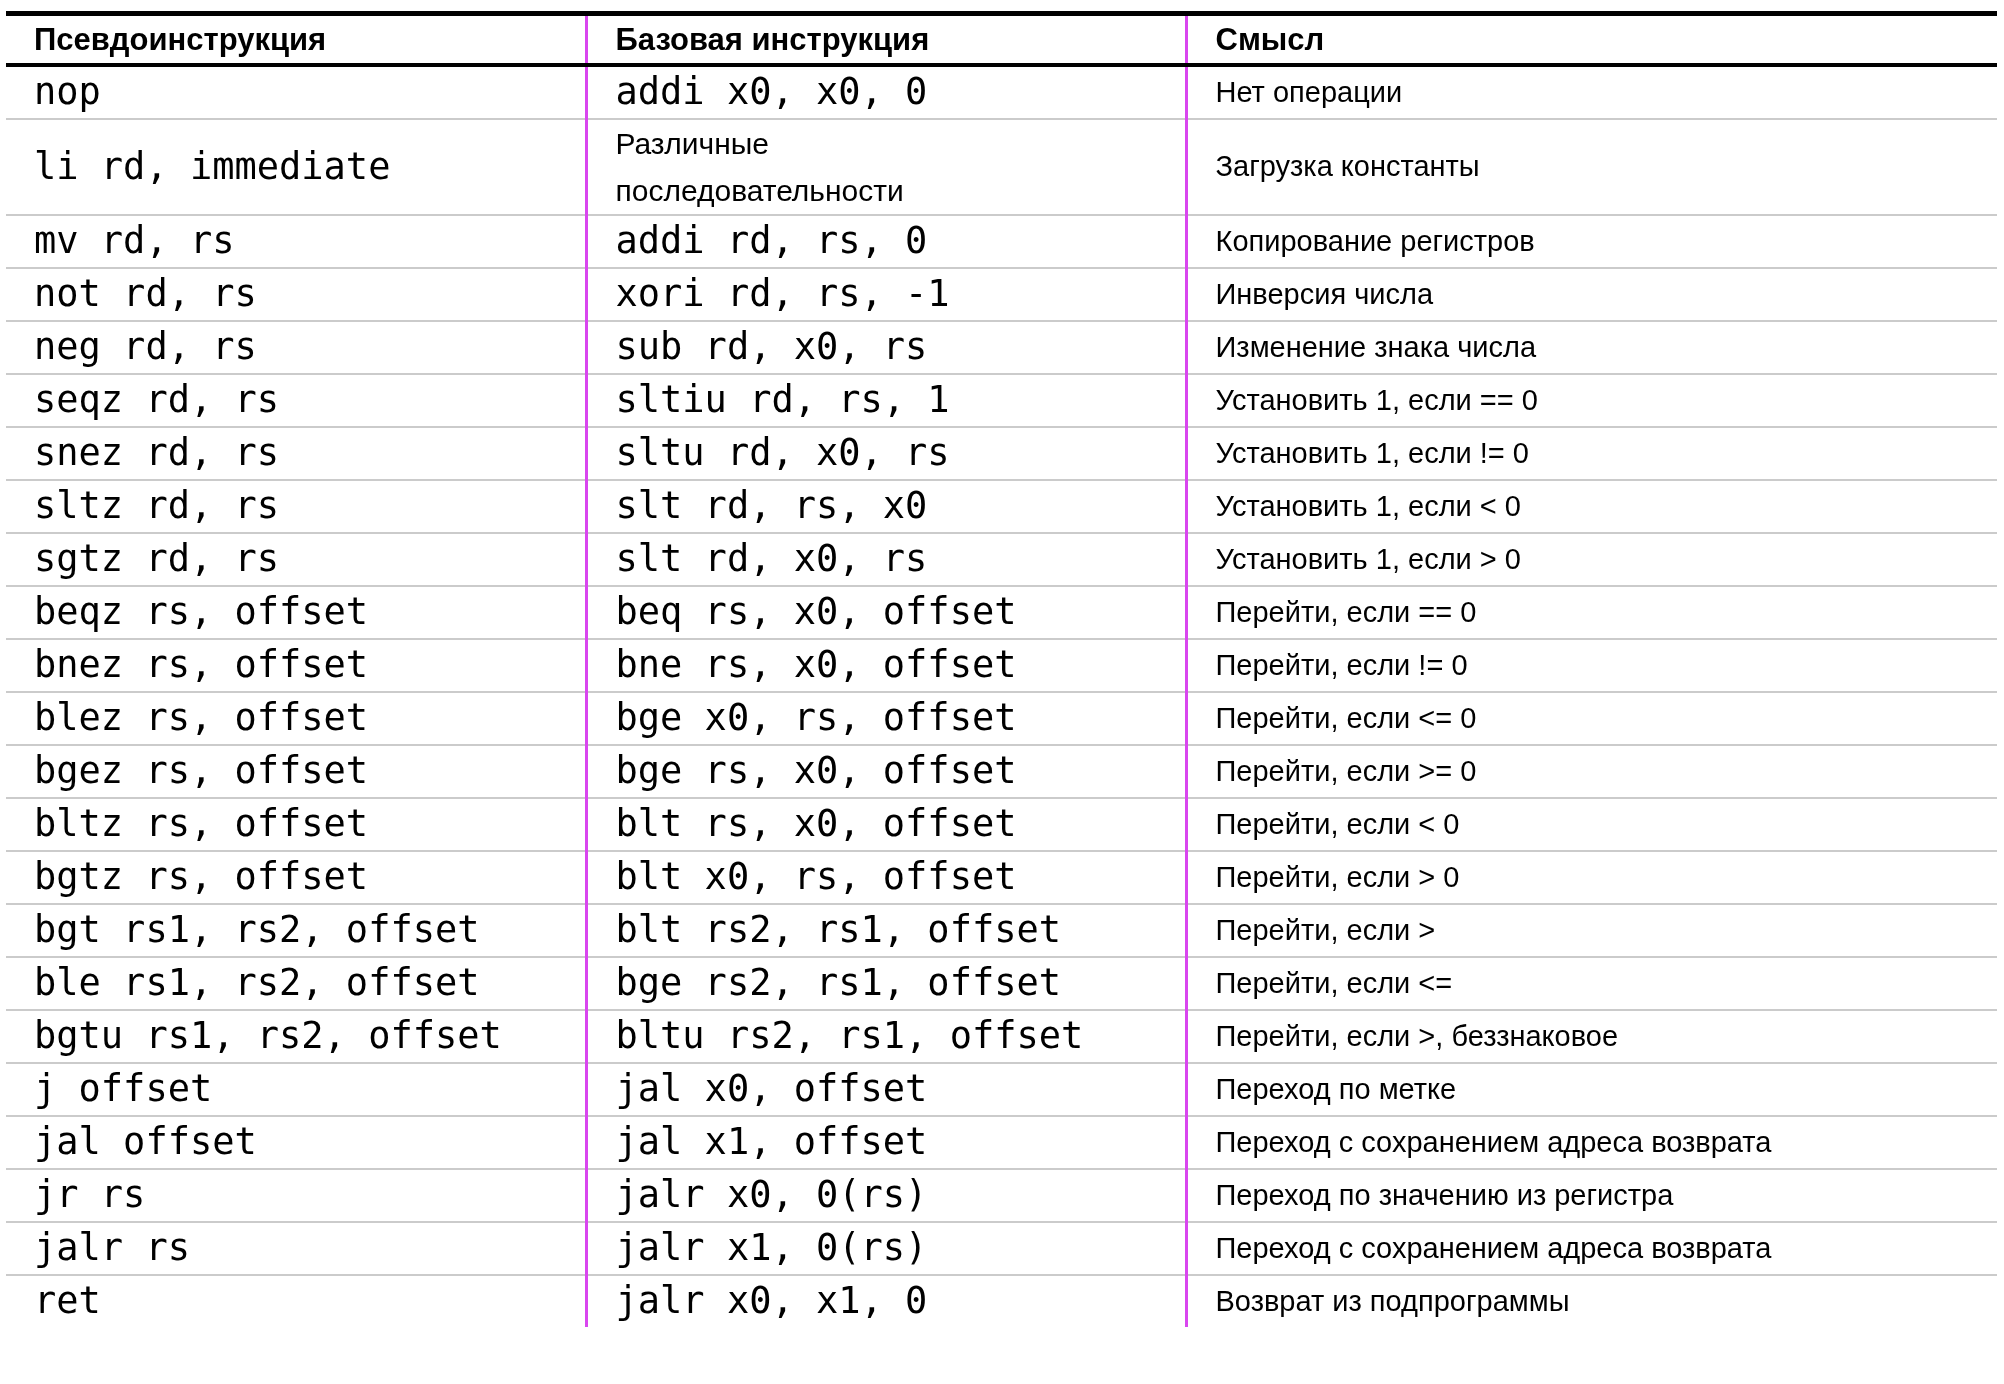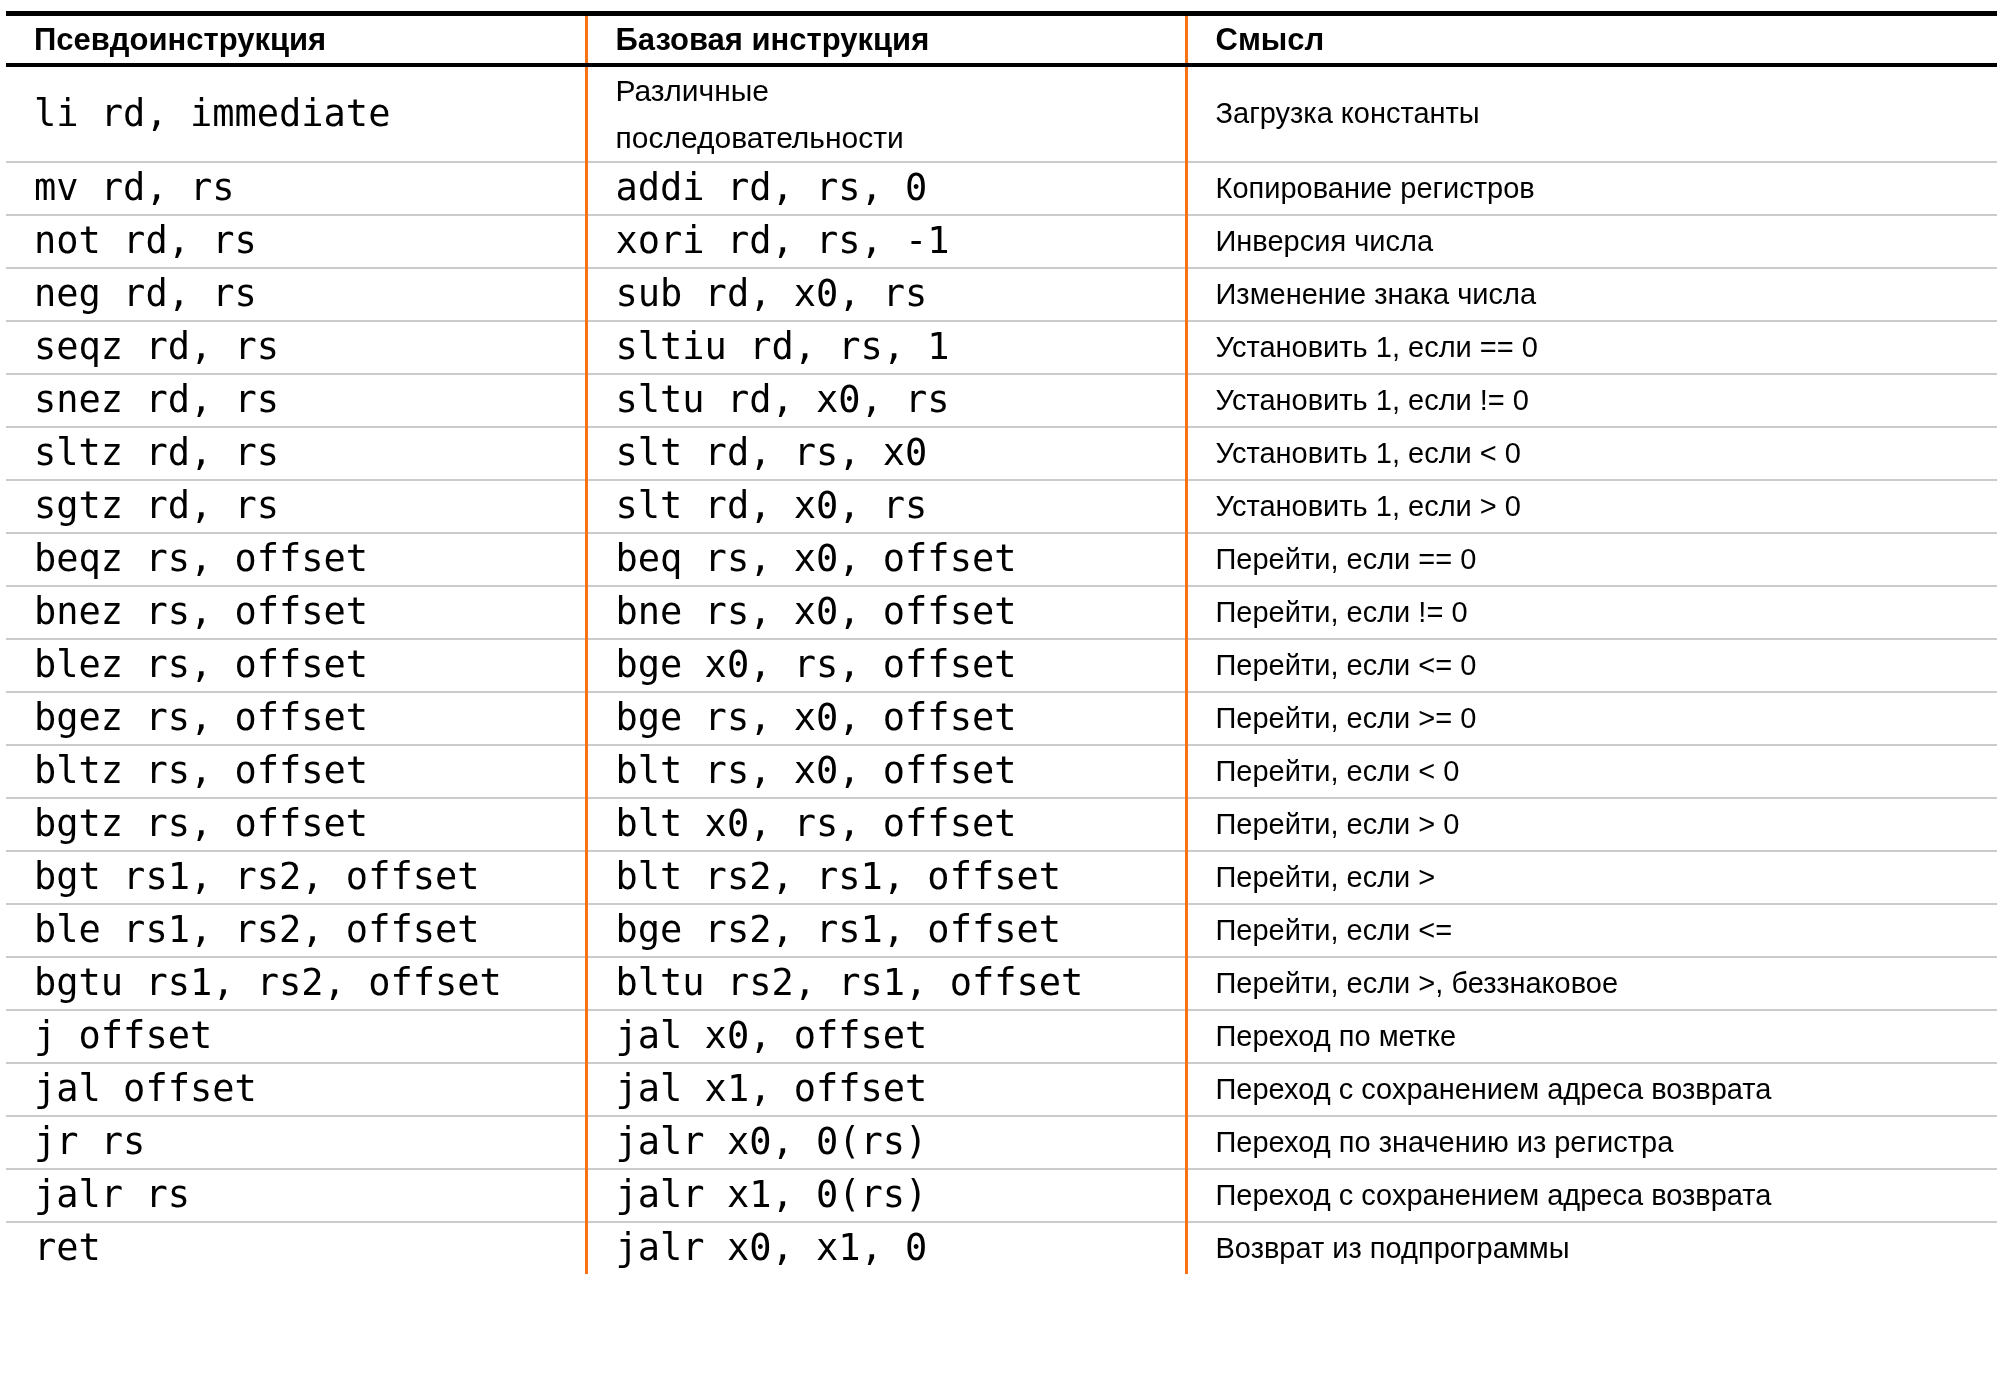--- a/index.html
+++ b/index.html
@@ -27,21 +27,21 @@
     font-family: "Liberation Sans", sans-serif;
     font-weight: 700;
     font-size: 31px;
     text-align: left;
     vertical-align: middle;
     height: 47px;
     padding: 0 4px 0 28px;
     border-bottom: 4px solid #000000;
   }
   th + th, td + td {
-    border-left: 3px solid #f97316;
+    border-left: 3px solid #d946ef;
   }
   tbody td {
     height: 51px;
     vertical-align: middle;
     padding: 0 6px 0 28px;
   }
   tbody tr + tr td {
     border-top: 2px solid #cbcbcb;
   }
   .mono {
@@ -74,20 +74,25 @@
   </colgroup>
   <thead>
     <tr>
       <th>Псевдоинструкция</th>
       <th>Базовая инструкция</th>
       <th>Смысл</th>
     </tr>
   </thead>
   <tbody>
       <tr>
+        <td class="mono">nop</td>
+        <td class="mono">addi x0, x0, 0</td>
+        <td class="sans">Нет операции</td>
+      </tr>
+      <tr>
         <td class="mono">li rd, immediate</td>
         <td class="italic-sans">Различные
 последовательности</td>
         <td class="sans">Загрузка константы</td>
       </tr>
       <tr>
         <td class="mono">mv rd, rs</td>
         <td class="mono">addi rd, rs, 0</td>
         <td class="sans">Копирование регистров</td>
       </tr>

